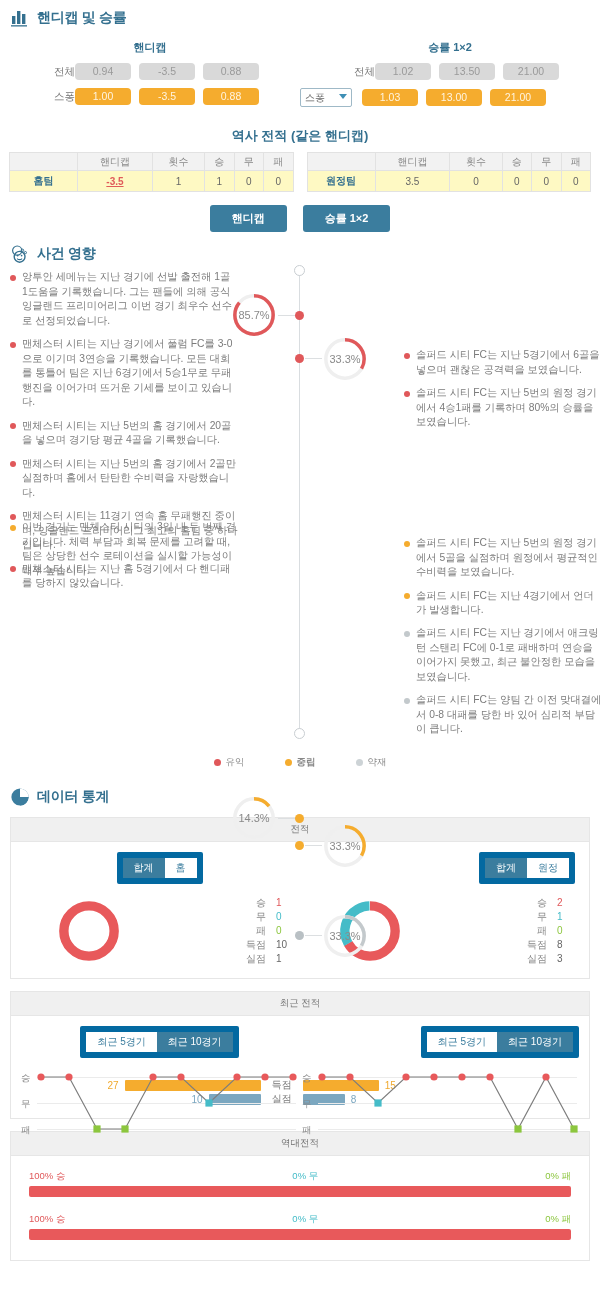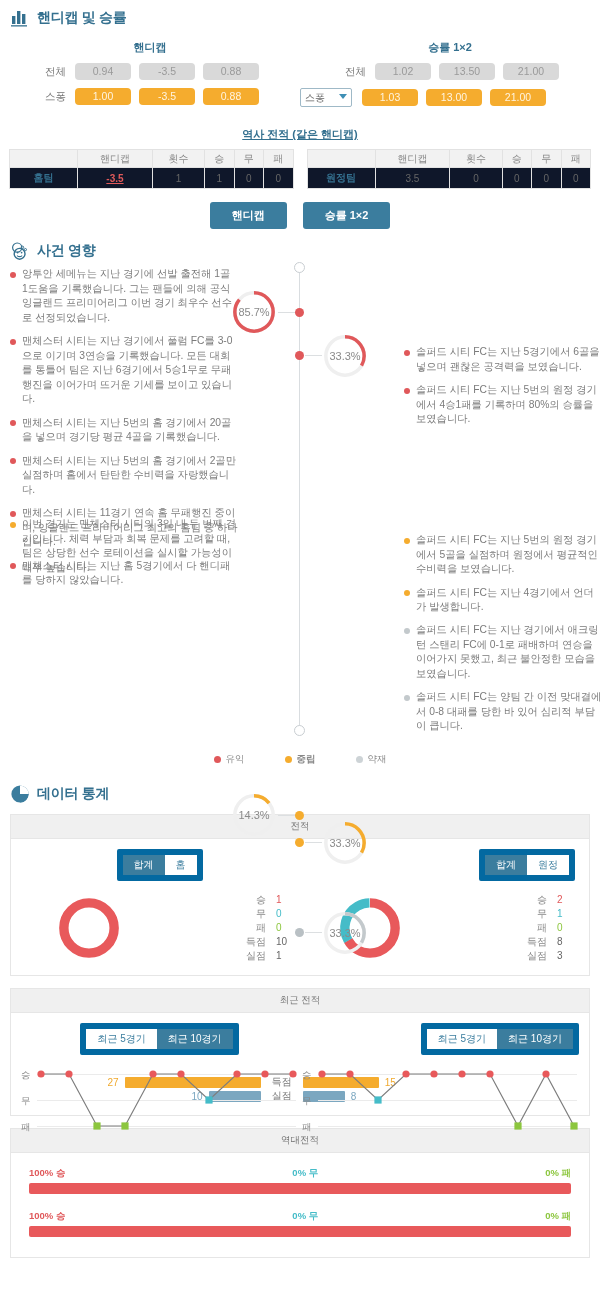--- a/index.html
+++ b/index.html
@@ -13,38 +13,38 @@
   
   .sec-head { display:flex; align-items:center; gap:7px; padding:8px 10px 4px 10px; }
   .sec-head .ttl { font-size:14px; font-weight:bold; color:#34708f; letter-spacing:-0.3px; }
   .ico { width:20px; height:20px; flex:0 0 20px; display:block; }
 
   
   .odds-wrap { display:flex; padding:2px 0 0 0; }
   .odds-col { width:50%; }
   .odds-title { text-align:center; font-weight:bold; color:#34708f; font-size:11px; margin:6px 0 8px; }
   .odds-row { display:flex; align-items:center; justify-content:flex-start; margin:0 0 8px 0; }
-  .odds-lbl { width:75px; text-align:right; padding-right:9px; color:#777; font-size:10.5px; flex:0 0 auto;}
+  .odds-lbl { width:75px; text-align:right; color:#777; font-size:10.5px; flex:0 0 auto;}
   .pill { width:56px; height:17px; line-height:17px; border-radius:4px; text-align:center;
           font-size:10.5px; margin-right:8px; }
   .pill.grey { background:#d9d9d9; color:#9a9a9a; }
   .pill.amber { background:#f5ac2e; color:#fff4e0; }
   .selwrap { position:relative; width:52px; height:19px; margin-right:10px; flex:0 0 auto;}
   .sel { width:52px; height:19px; border:1px solid #9fb9c7; border-radius:2px; background:#fff;
          font-size:10px; color:#666; padding-left:4px; font-family:inherit; -webkit-appearance:none;
          appearance:none; }
   .sel-arrow { position:absolute; right:5px; top:6px; width:0;height:0;
          border-left:4px solid transparent;border-right:4px solid transparent;border-top:5px solid #3f8fb5; }
 
   
-  .hist-title { text-align:center; font-weight:bold; color:#34708f; font-size:11px; margin:12px 0 7px;text-decoration:underline; }
+  .hist-title { text-align:center; font-weight:bold; color:#34708f; font-size:13px; margin:12px 0 7px; }
   .tbls { display:flex; justify-content:space-between; padding:0 9px; gap:13px; }
   table.hist { width:50%; border-collapse:collapse; font-size:10px; }
   table.hist th { background:#f2f2f2; color:#888; font-weight:normal; height:18px; border:1px solid #e2e2e2; }
-  table.hist td { height:21px; text-align:center; border:1px solid #e2e2e2; color:#666; background:#0f172a; }
+  table.hist td { height:21px; text-align:center; border:1px solid #e2e2e2; color:#666; background:#fef9c3; }
   table.hist td.team { color:#34708f; font-weight:bold; }
   table.hist td.hcap-neg { color:#e05a5a; text-decoration:underline; font-weight:bold; }
   .btn-row { display:flex; justify-content:center; gap:16px; margin:13px 0 4px; }
   .btn { background:#3b7d9e; color:#fff; font-size:11px; font-weight:bold; border:0; border-radius:3px;
          padding:6px 22px; cursor:pointer; font-family:inherit; }
 
   
   .impact { position:relative; padding:0 0 6px 0; }
   .imp-names { display:flex; }
   .imp-names > div { width:50%; text-align:center; color:#5b7a8c; font-size:11px; padding:6px 0 10px; }
@@ -90,21 +90,21 @@
   .kv { font-size:10px; line-height:14px; }
   .kv div { display:flex; gap:10px; }
   .kv .k { width:22px; text-align:right; color:#888; }
   .kv .v { width:20px; text-align:left; }
   .ylab { position:absolute; left:2px; font-size:9.5px; color:#888; }
   .gl { position:absolute; left:18px; right:4px; height:1px; background:#ebebeb; }
   .bar-num { font-size:10px; width:30px; }
   .bar { height:11px; border-radius:1px; }
   .bar-lab { width:42px; text-align:center; font-size:10px; color:#777; }
 
-  .vsbar-wrap { padding:2px 12px 6px;font-weight:bold; }
+  .vsbar-wrap { padding:2px 12px 6px; }
   .vsbar-labels { display:flex; justify-content:space-between; font-size:9.5px; margin-bottom:3px; }
   .vsbar { height:11px; display:flex; border-radius:2px; overflow:hidden; }
 </style>
 </head>
 <body>
 
 <div class="sec-head">
   <svg class="ico" viewBox="0 0 20 20">
     <rect x="2" y="8" width="3.4" height="8" fill="#34708f"></rect>
     <rect x="7" y="3" width="3.4" height="13" fill="#34708f"></rect>

